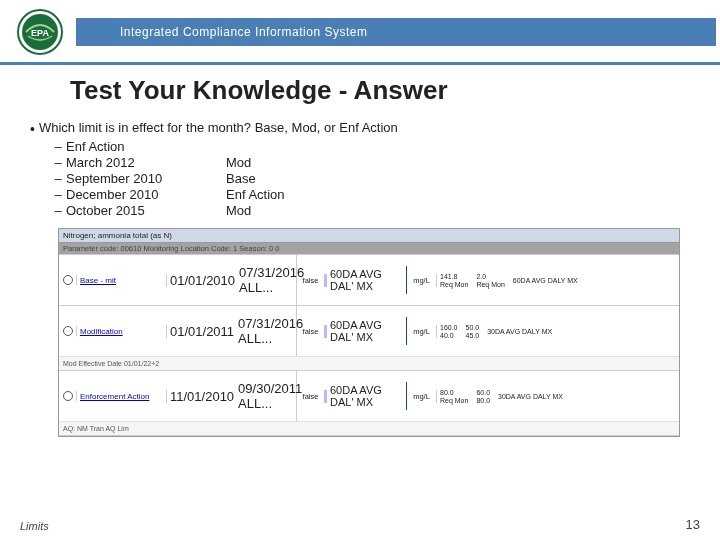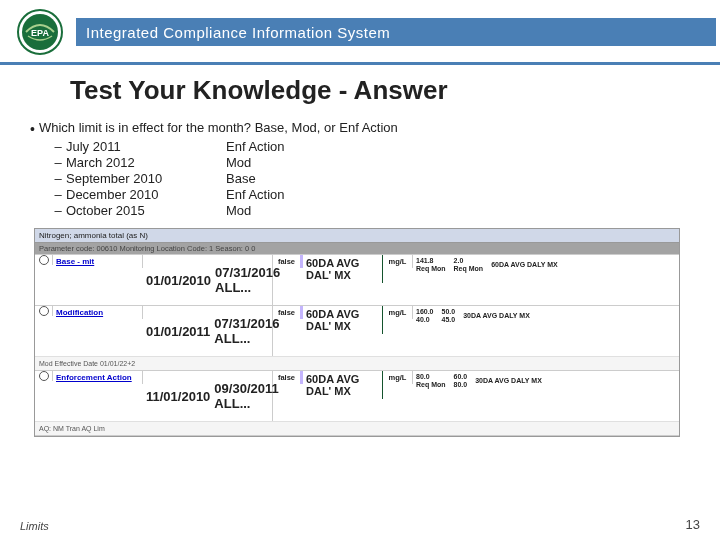--- a/index.html
+++ b/index.html
@@ -32,22 +32,23 @@
       background: #4a7fb5;
       height: 28px;
       flex: 1;
       display: flex;
       align-items: center;
       padding: 0 10px;
     }
 
     .header-banner-text {
       color: #fff;
-      font-size: 15px;
+      font-size: 12px;
       letter-spacing: 0.5px;
+      margin-left: 34px;
     }
 
     .page-title {
       font-size: 26px;
       font-weight: bold;
       color: #222;
       padding: 10px 30px 8px 30px;
       margin-left: 40px;
     }
 
@@ -104,21 +105,21 @@
       flex-shrink: 0;
     }
 
     .dash-answer {
       font-size: 13px;
       color: #222;
     }
 
     
     .table-container {
-      margin: 8px 10px 0 4px;
+      margin: 8px 10px 0 28px;
       border: 1px solid #999;
       background: #fff;
       font-size: 8px;
     }
 
     .table-header-row {
       background: #d0d8e8;
       padding: 2px 4px;
       font-size: 8px;
       color: #222;
@@ -132,23 +133,22 @@
       color: #444;
       border-bottom: 1px solid #ccc;
     }
 
     .table-row-group {
       border-bottom: 1px solid #ccc;
     }
 
     .table-row-main {
       display: flex;
-      align-items: flex-start;
+      align-items: center;
       min-height: 22px;
-      font-weight: bold;
     }
 
     .table-row-sub {
       display: flex;
       align-items: center;
       min-height: 14px;
       padding: 0 4px;
       background: #f5f5f5;
       font-size: 7px;
       color: #555;
@@ -299,21 +299,20 @@
   <div class="bullet-section">
     <div class="bullet-row">
       <span class="bullet-dot">•</span>
       <span class="question-text">Which limit is in effect for the month?   Base, Mod, or Enf Action</span>
     </div>
 
     <div class="dashes-block">
 
       <div class="dash-row">
         <span class="dash">–</span>
-        <span class="dash-label">July 2011</span>
         <span class="dash-answer">Enf Action</span>
       </div>
 
       <div class="dash-row">
         <span class="dash">–</span>
         <span class="dash-label">March 2012</span>
         <span class="dash-answer">Mod</span>
       </div>
 
       <div class="dash-row">

